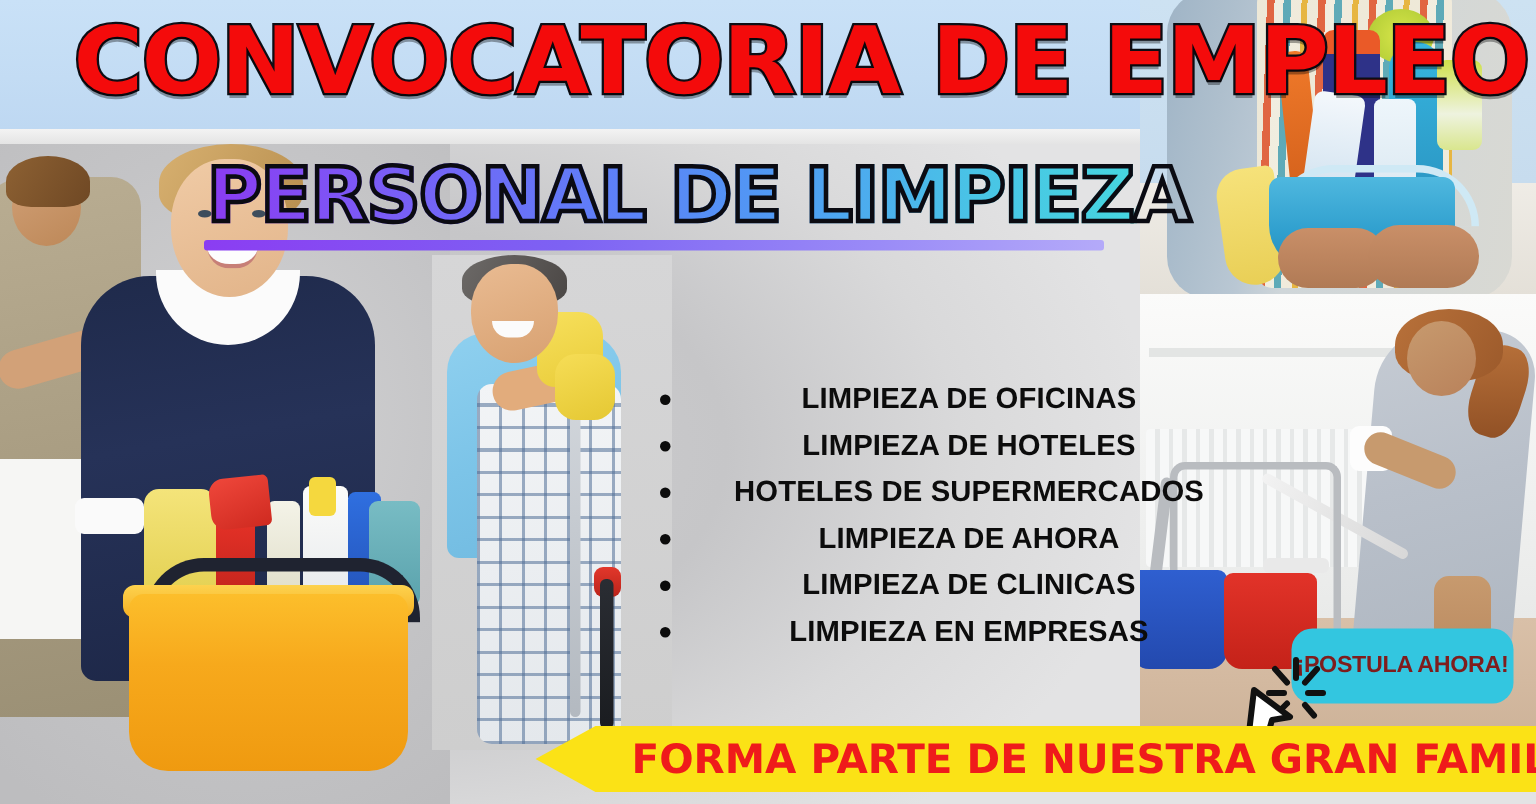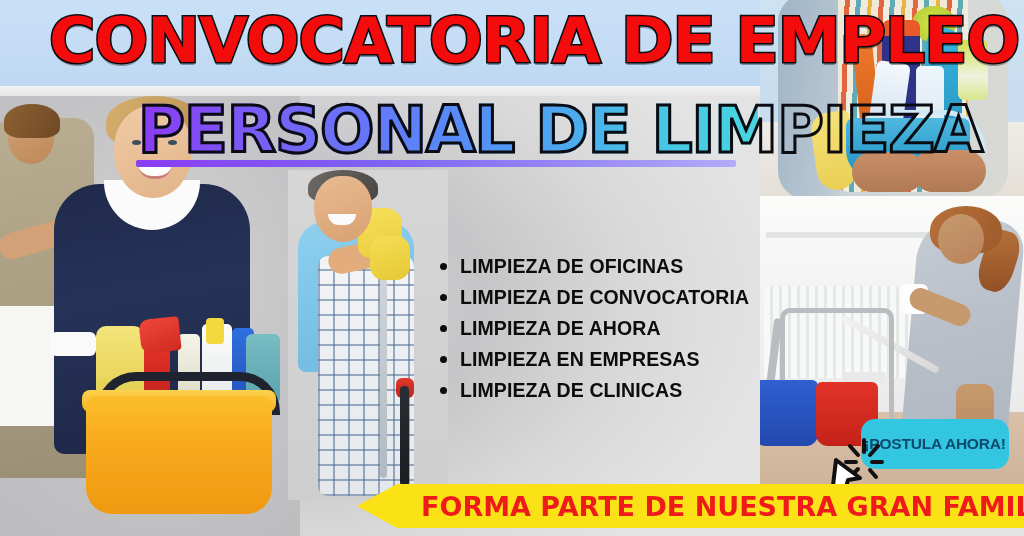--- a/index.html
+++ b/index.html
@@ -191,21 +191,21 @@
     color:#f40b0b;
     transform:scaleX(1.02);
     -webkit-text-stroke:3px #0d0d14;
     paint-order:stroke fill;
     text-shadow:0 3px 0 rgba(0,0,0,.35);
     white-space:nowrap;
     font-family:"DejaVu Sans",sans-serif;
   }
   .title-sub{
     position:absolute;left:138px;top:96px;width:620px;height:70px;
-    font-size:64px;line-height:68px;font-weight:bold;letter-spacing:-1px;
+    font-size:50px;line-height:68px;font-weight:bold;letter-spacing:-1px;
     background:linear-gradient(90deg,#8a3bf2 0%,#7b5bf6 18%,#5f7ef8 42%,#4f9bf4 62%,#49c3e6 82%,#46d6e0 100%);
     -webkit-background-clip:text;background-clip:text;color:transparent;
     -webkit-text-stroke:3px #0b0b12;
     paint-order:stroke fill;
     white-space:nowrap;
     font-family:"DejaVu Sans",sans-serif;
   }
   .title-underline{
     position:absolute;left:136px;top:160px;width:600px;height:7px;border-radius:2px;
     background:linear-gradient(90deg,#8b3df2 0%,#7d62f3 40%,#9a8bf7 75%,#b4aaf9 100%);
@@ -223,38 +223,38 @@
     background:#e9e9e9;
     clip-path:polygon(100% 0,100% 100%,0 50%);
   }
   .vac-text{
     font-size:25px;font-weight:bold;color:#0a0a0a;letter-spacing:.5px;
     position:relative;z-index:2;margin-left:4px;
     font-family:"Liberation Sans",sans-serif;
   }
 
   
-  .vac-list{position:absolute;left:432px;top:255px;width:400px;margin:0;padding:0;list-style:none;}
+  .vac-list{position:absolute;left:432px;top:255px;width:400px;margin:0;padding:0;list-style:none;text-align:center;}
   .vac-list li{
     position:relative;padding-left:28px;margin-bottom:9px;
     font-size:19.5px;line-height:22px;font-weight:bold;color:#0c0c0c;
     letter-spacing:.1px;white-space:nowrap;
     font-family:"Liberation Sans",sans-serif;
   }
   .vac-list li::before{
     content:"";position:absolute;left:8px;top:8px;width:7px;height:7px;border-radius:50%;background:#0c0c0c;
   }
 
   
   .postula-btn{
     position:absolute;left:861px;top:419px;width:148px;height:50px;border-radius:14px;
     background:#33c6e0;display:flex;align-items:center;justify-content:center;
   }
   .postula-text{
-    font-size:15.5px;font-weight:bold;color:#0c4a6e;letter-spacing:-.2px;white-space:nowrap;
+    font-size:15.5px;font-weight:bold;color:#7f1d1d;letter-spacing:-.2px;white-space:nowrap;
     font-family:"Liberation Sans",sans-serif;
   }
   .click-icon{position:absolute;left:826px;top:434px;width:60px;height:62px;}
 
   
   .familia-banner{
     position:absolute;left:357px;top:484px;width:667px;height:44px;
     background:#fbe216;
     clip-path:polygon(0 50%, 6% 0, 100% 0, 100% 100%, 6% 100%);
     display:flex;align-items:center;
@@ -360,24 +360,25 @@
     <div class="br-bucket-red"></div>
   </div>
 
   <div class="title-main">CONVOCATORIA DE EMPLEO</div>
   <div class="title-sub">PERSONAL DE LIMPIEZA</div>
   <div class="title-underline"></div>
 
 
   <ul class="vac-list">
     <li>LIMPIEZA DE OFICINAS</li>
-    <li>LIMPIEZA DE CONVOCATORIA</li>
+    <li>LIMPIEZA DE HOTELES</li>
+    <li>HOTELES DE SUPERMERCADOS</li>
     <li>LIMPIEZA DE AHORA</li>
+    <li>LIMPIEZA DE CLINICAS</li>
     <li>LIMPIEZA EN EMPRESAS</li>
-    <li>LIMPIEZA DE CLINICAS</li>
   </ul>
 
   <div class="postula-btn">
     <span class="postula-text">¡POSTULA AHORA!</span>
   </div>
 
   <svg class="click-icon" viewBox="0 0 60 62">
     <g stroke="#111" stroke-width="4" stroke-linecap="round">
       <line x1="38" y1="6" x2="38" y2="18"></line>
       <line x1="52" y1="12" x2="44" y2="21"></line>

